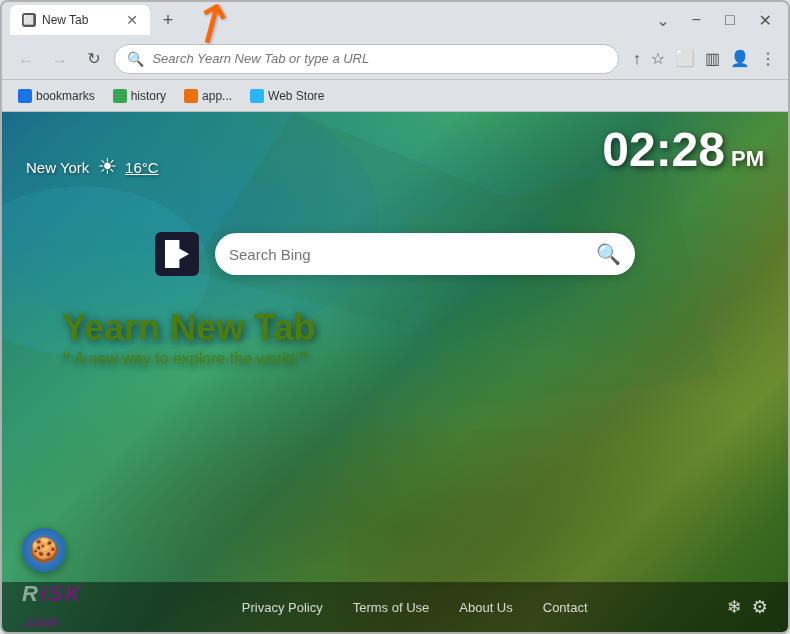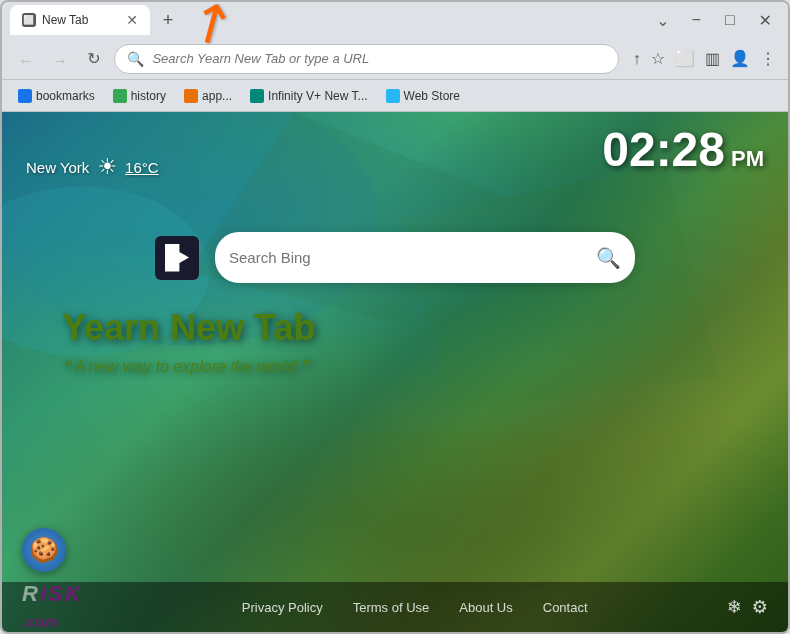--- a/index.html
+++ b/index.html
@@ -169,21 +169,21 @@
       border-radius: 6px;
       display: flex; align-items: center; justify-content: center;
       flex-shrink: 0;
     }
     .bing-logo-inner {
       width: 24px; height: 28px;
       background: white;
       clip-path: polygon(0 0, 60% 0, 60% 30%, 100% 50%, 60% 70%, 60% 100%, 0 100%);
     }
     .search-box {
-      width: 420px; height: 51px;
+      width: 420px; height: 42px;
       background: white;
       border-radius: 24px;
       display: flex; align-items: center;
       padding: 0 14px;
       gap: 8px;
       box-shadow: 0 2px 12px rgba(0,0,0,0.2);
     }
     .search-box input {
       flex: 1; border: none; outline: none; font-size: 15px; color: #555; background: transparent;
     }
@@ -191,21 +191,21 @@
 
     
     .app-title {
       position: absolute;
       top: 195px;
       left: 60px;
       color: #4d7c0f;
       text-shadow: 2px 2px 8px rgba(0,0,0,0.6);
     }
     .app-title h1 { font-size: 36px; font-weight: 700; }
-    .app-subtitle { font-size: 16px; margin-top: 8px; opacity: 0.9; font-style: italic; }
+    .app-subtitle { font-size: 16px; opacity: 0.9; }
 
     
     .page-footer {
       position: absolute;
       bottom: 0; left: 0; right: 0;
       height: 50px;
       background: rgba(0,0,0,0.45);
       display: flex;
       align-items: center;
       padding: 0 20px;
@@ -325,24 +325,20 @@
       <div class="bk-favicon blue"></div>
       <span>bookmarks</span>
     </div>
     <div class="bookmark-item">
       <div class="bk-favicon green"></div>
       <span>history</span>
     </div>
     <div class="bookmark-item">
       <div class="bk-favicon orange"></div>
       <span>app...</span>
-    </div>
-    <div class="bookmark-item">
-      <div class="bk-favicon teal"></div>
-      <span>Infinity V+ New T...</span>
     </div>
     <div class="bookmark-item">
       <div class="bk-favicon lightblue"></div>
       <span>Web Store</span>
     </div>
 
     <div class="arrow-overlay">↗</div>
   </div>
 
   <div class="page-content">

